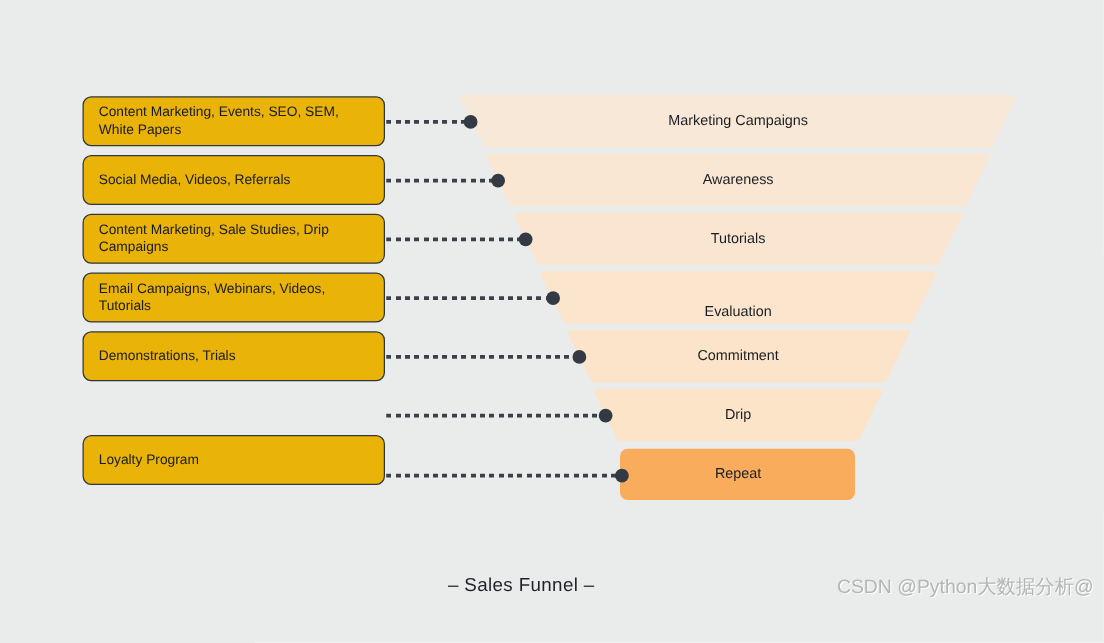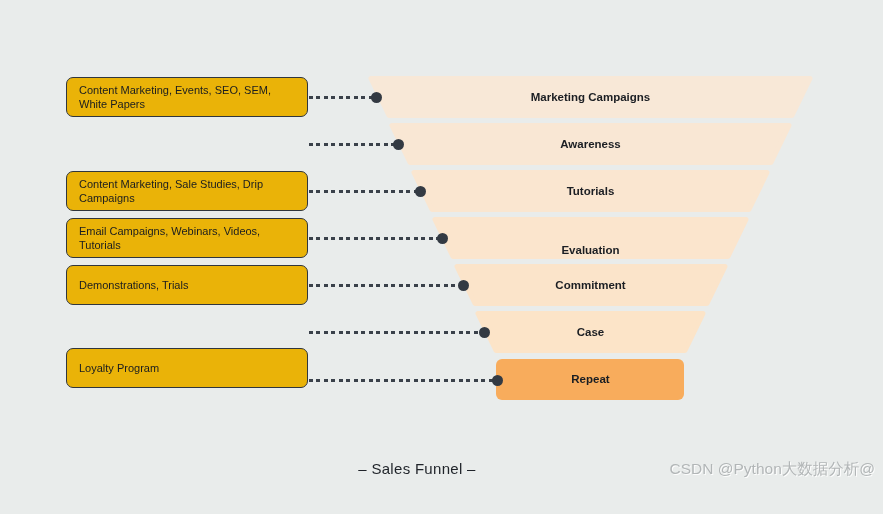--- a/index.html
+++ b/index.html
@@ -43,21 +43,21 @@
     height: 11px;
     border-radius: 50%;
     background: #333A43;
   }
   .seg-label {
     position: absolute;
     left: 400px;
     width: 381px;
     text-align: center;
     font-size: 11.5px;
-    font-weight: 700;
+    font-weight: 400;
     color: #1B1E23;
     height: 42px;
     line-height: 42px;
     white-space: nowrap;
   }
   .diagram-title {
     position: absolute;
     left: 0;
     top: 460px;
     width: 834px;
@@ -91,20 +91,23 @@
     <rect x="496" y="359" width="188" height="41" rx="6" fill="#F8AC5C"></rect>
   </svg>
 
   <div class="source-box" style="top:77px">
     <span>Content Marketing, Events, SEO, SEM, White Papers</span>
   </div>
   <div class="connector" style="left:309px; top:95.5px; width:67px"></div>
   <div class="dot" style="left:370.5px; top:91.5px"></div>
   <div class="seg-label" style="top:76px">Marketing Campaigns</div>
 
+  <div class="source-box" style="top:124px">
+    <span>Social Media, Videos, Referrals</span>
+  </div>
   <div class="connector" style="left:309px; top:142.5px; width:89px"></div>
   <div class="dot" style="left:392.5px; top:138.5px"></div>
   <div class="seg-label" style="top:123px">Awareness</div>
 
   <div class="source-box" style="top:171px">
     <span>Content Marketing, Sale Studies, Drip Campaigns</span>
   </div>
   <div class="connector" style="left:309px; top:189.5px; width:111px"></div>
   <div class="dot" style="left:414.5px; top:185.5px"></div>
   <div class="seg-label" style="top:170px">Tutorials</div>
@@ -118,21 +121,21 @@
 
   <div class="source-box" style="top:265px">
     <span>Demonstrations, Trials</span>
   </div>
   <div class="connector" style="left:309px; top:283.5px; width:154px"></div>
   <div class="dot" style="left:457.5px; top:279.5px"></div>
   <div class="seg-label" style="top:264px">Commitment</div>
 
   <div class="connector" style="left:309px; top:330.5px; width:175px"></div>
   <div class="dot" style="left:478.5px; top:326.5px"></div>
-  <div class="seg-label" style="top:311px">Case</div>
+  <div class="seg-label" style="top:311px">Drip</div>
 
   <div class="source-box" style="top:348px">
     <span>Loyalty Program</span>
   </div>
   <div class="connector" style="left:309px; top:378.5px; width:188px"></div>
   <div class="dot" style="left:491.5px; top:374.5px"></div>
   <div class="seg-label" style="top:359px; height:27px; line-height:41px">Repeat</div>
 
   <div class="diagram-title">– Sales Funnel –</div>
   <div class="watermark">CSDN @Python大数据分析@</div>

